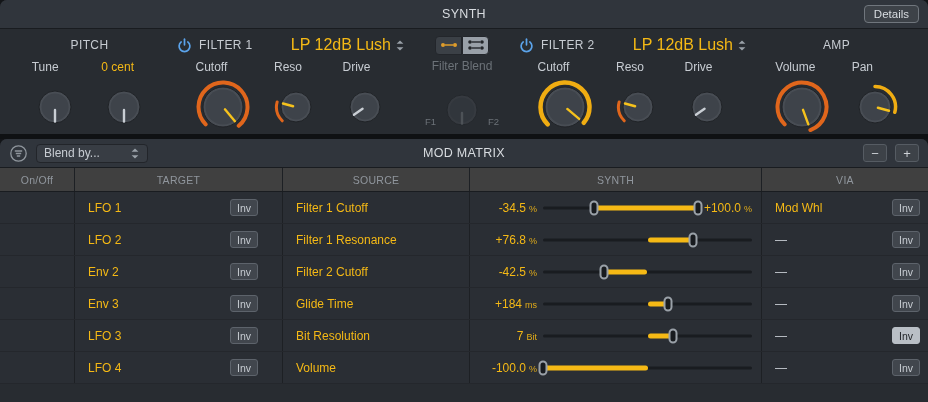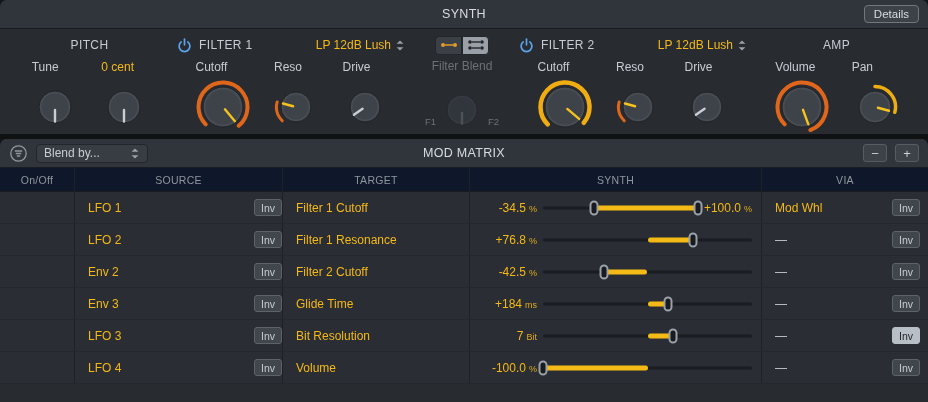--- a/index.html
+++ b/index.html
@@ -19,21 +19,21 @@
   .details-btn{margin-left:auto;background:#3d4248;border:1px solid #70767d;border-radius:4px;color:#d8dce0;font-size:11.5px;padding:2px 9px;font-family:inherit;cursor:default}
   .synth-body{display:flex;padding:2px 8px 0}
   .sec{display:flex;flex-direction:column}
   .sec-pitch{width:163px}
   .sec-filter{width:240px}
   .sec-blend{width:102px}
   .sec-amp{flex:1}
   .sec-head{height:28px;display:flex;align-items:center;gap:7px;padding:0 6px}
   .sec-head.center{justify-content:center}
   .sec-label{font-size:12px;color:#c7ccd2;letter-spacing:.4px}
-  .mode-select{margin-left:auto;display:inline-flex;align-items:center;gap:4px;font-size:12px}
+  .mode-select{margin-left:auto;display:inline-flex;align-items:center;gap:4px;font-size:16px}
   .yellow{color:var(--yellow)}
   .knob-row{display:flex;justify-content:space-evenly;align-items:flex-start;margin-top:1px}
   .knob-block{display:flex;flex-direction:column;align-items:flex-start}
   .knob-label{font-size:12px;color:#c7ccd2;height:17px;white-space:nowrap}
   .knob-label.yellow{color:var(--yellow)}
   .knob{display:flex;align-items:center;justify-content:center}
   .knob-block .knob{height:60px}
 
   .blend-btns{display:inline-flex}
   .blend-btn{width:27px;height:19px;display:inline-flex;align-items:center;justify-content:center;background:#3b4046;border:1px solid #23262b;cursor:default}
@@ -46,30 +46,30 @@
   .gap{height:5px;background:#0f1113;flex:none}
 
   
   .matrix{flex:1;border-radius:7px 7px 0 0;overflow:hidden;display:flex;flex-direction:column}
   .matrix-head{gap:8px}
   .filterby{display:inline-flex;align-items:center;background:#383d44;border:1px solid #22252a;border-radius:4px;height:19px;padding:0 7px;font-size:12px;color:#c7ccd2;min-width:112px;justify-content:space-between;gap:6px}
   .mm-btns{margin-left:auto;display:flex;gap:8px}
   .mm-btn{width:24px;height:18px;background:#3d4248;border:1px solid #565c63;border-radius:3px;color:#cdd1d6;font-size:13px;line-height:1;display:flex;align-items:center;justify-content:center;font-family:inherit;cursor:default}
 
   .grid-hd,.mrow{display:grid;grid-template-columns:75px 208px 187px 292px 1fr}
-  .grid-hd{height:24px;background:#0f172a;border-bottom:1px solid #191c20;flex:none}
+  .grid-hd{height:24px;background:#404040;border-bottom:1px solid #191c20;flex:none}
   .hd-cell{display:flex;align-items:center;justify-content:center;font-size:10.5px;color:#90969d;border-right:1px solid #1d2024;letter-spacing:.3px}
   .hd-cell:last-child{border-right:none}
 
   .rows{display:flex;flex-direction:column}
   .mrow{height:32px;background:#2a2e34;border-bottom:1px solid #24272c}
   .cell{display:flex;align-items:center;border-right:1px solid #1d2024;min-width:0}
   .cell:last-child{border-right:none}
   .c-onoff{justify-content:center}
-  .c-source{padding:0 0 0 13px;gap:7px}
+  .c-source{padding:0 24px 0 13px;gap:7px}
   .c-target{padding:0 8px 0 13px;gap:7px}
   .c-amount{padding:0 9px;gap:6px}
   .c-via{padding:0 8px 0 13px;gap:7px}
   .val{font-size:12px;color:#c7ccd2;flex:1;white-space:nowrap;overflow:hidden}
   .val.yellow{color:var(--yellow)}
   .inv{background:#41464d;border:1px solid #5d636b;border-radius:3px;color:#c7ccd2;font-size:10.5px;padding:1.5px 6px;font-family:inherit;cursor:default}
   .inv.active{background:#b9bfc6;border-color:#b9bfc6;color:#23262a}
   .amt{font-size:12px;color:var(--yellow);min-width:58px;text-align:right;white-space:nowrap}
   .amt .unit{font-size:9px;margin-left:3px;opacity:.9}
   .amt-right{min-width:0;text-align:left}
@@ -322,22 +322,22 @@
       </span>
       <span class="panel-title">MOD MATRIX</span>
       <span class="mm-btns">
         <button class="mm-btn">−</button>
         <button class="mm-btn">+</button>
       </span>
     </header>
 
     <div class="grid-hd">
       <div class="hd-cell">On/Off</div>
+      <div class="hd-cell">TARGET</div>
       <div class="hd-cell">SOURCE</div>
-      <div class="hd-cell">TARGET</div>
       <div class="hd-cell">SYNTH</div>
       <div class="hd-cell">VIA</div>
     </div>
 
     <div class="rows" id="rows">
   <div class="mrow">
     <div class="cell c-onoff">
       <span class="pwr"></span>
     </div>
     <div class="cell c-source">

